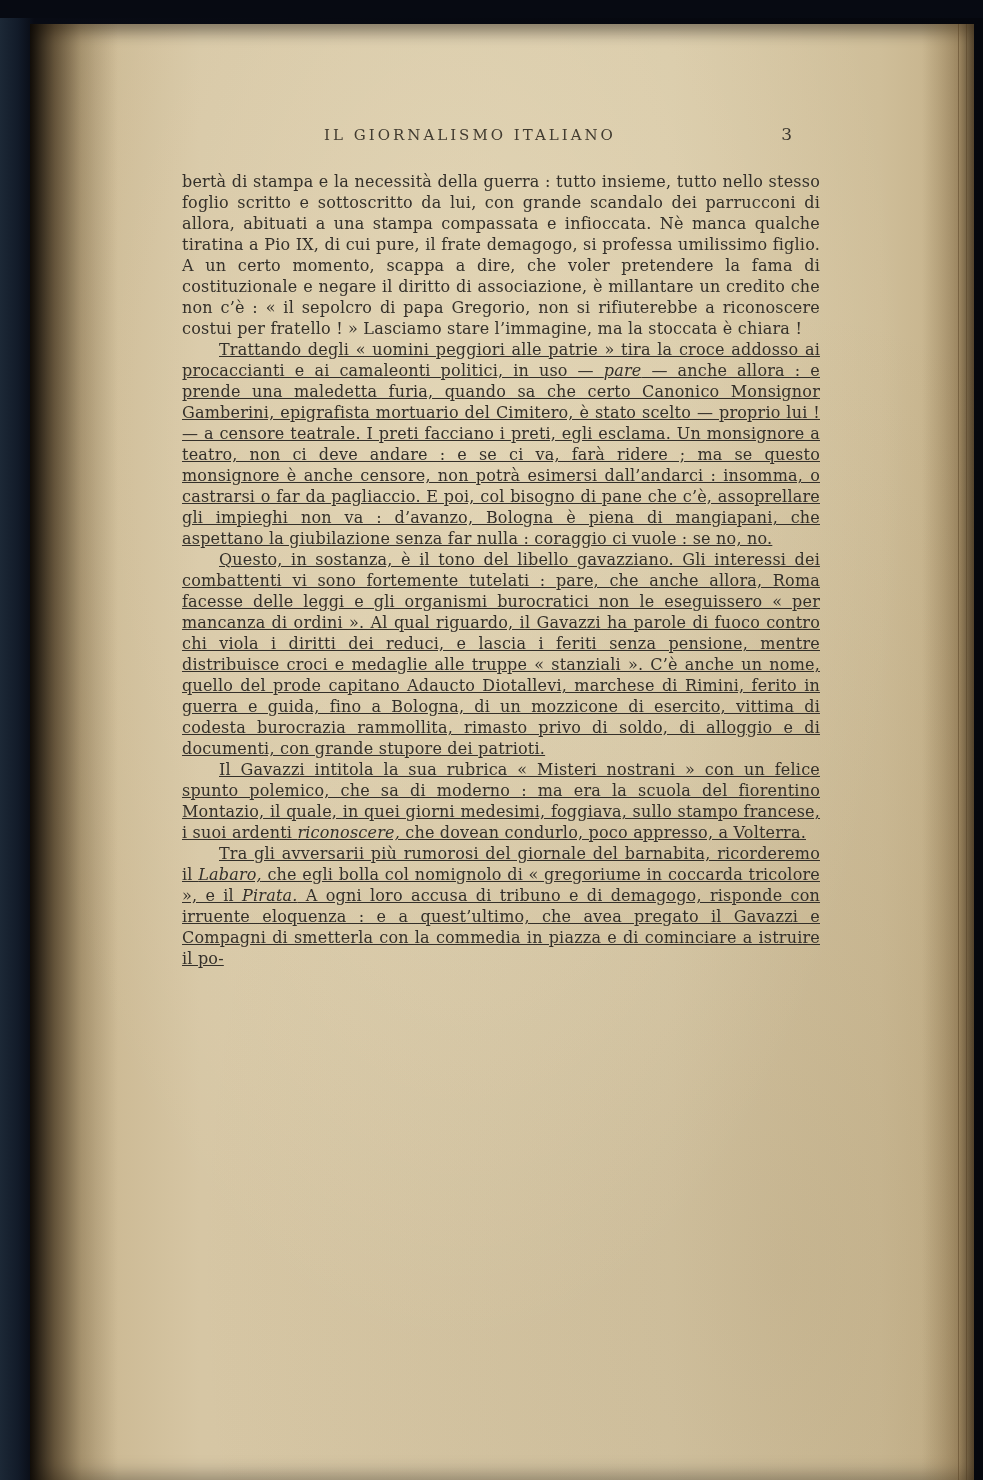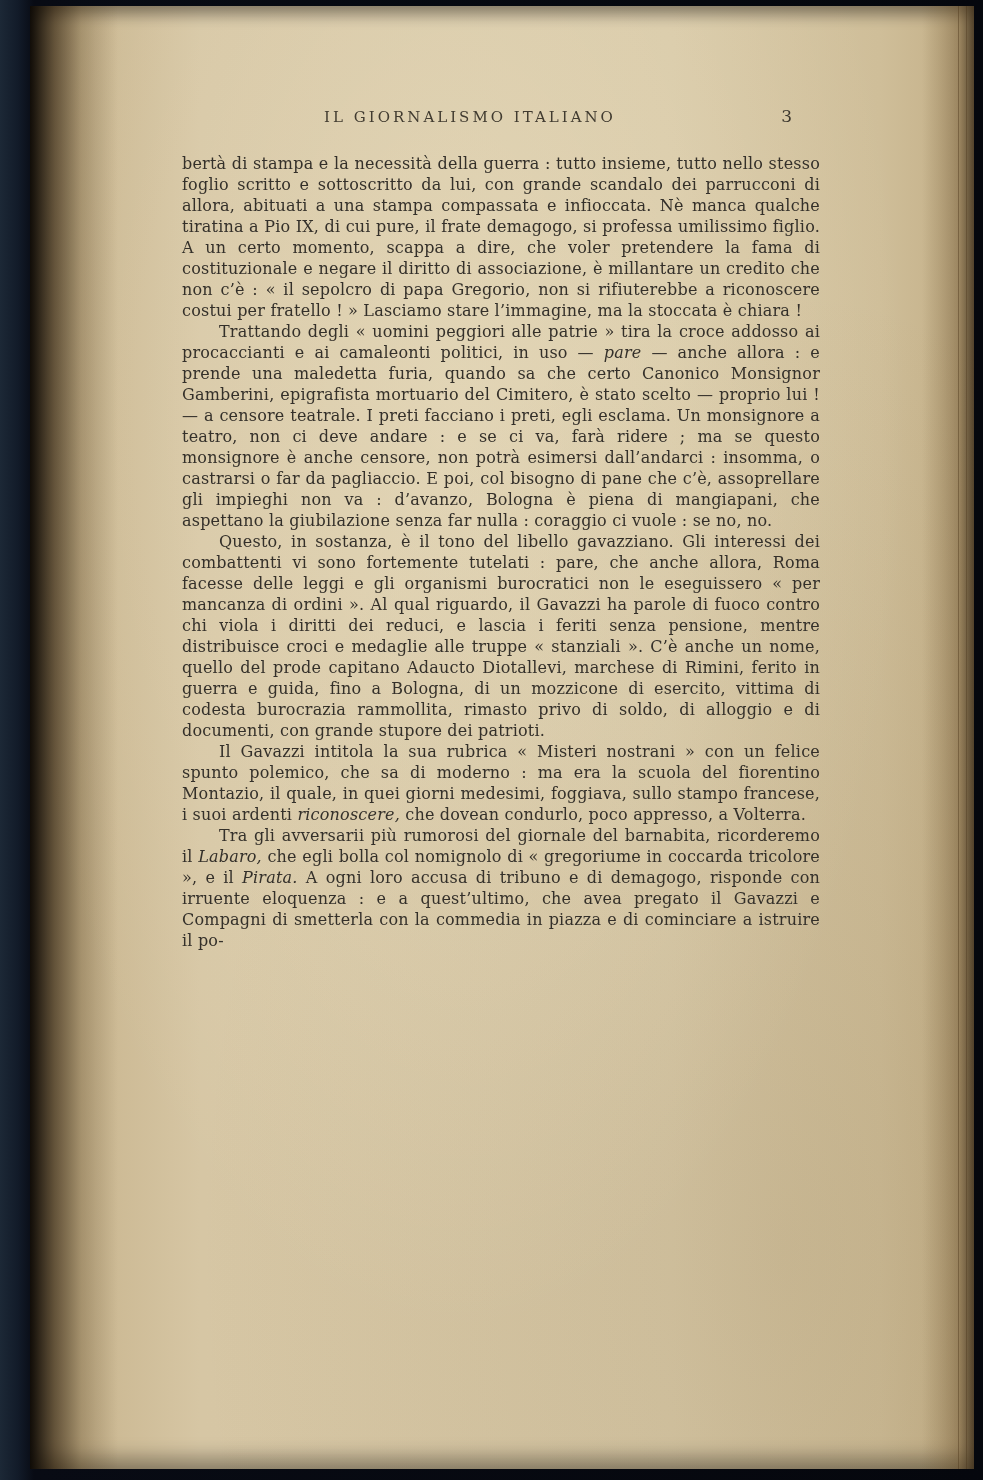--- a/index.html
+++ b/index.html
@@ -6,20 +6,21 @@
   html, body { width: 983px; height: 1480px; }
   body {
     position: relative;
     overflow: hidden;
     background: #070a12;
     font-family: "DejaVu Serif", "Liberation Serif", serif;
   }
   .scene {
     position: absolute; inset: 0;
     background: linear-gradient(90deg, #1c2836 0px, #121b29 18px, #080b14 34px, #05070d 100%);
+    margin-top: 18px;
   }
   .book-page {
     position: absolute;
     left: 30px; top: 6px;
     width: 944px; height: 1463px;
     background:
       radial-gradient(ellipse at 45% 28%, rgba(255,248,224,0.28), rgba(255,248,224,0) 62%),
       radial-gradient(ellipse at 80% 85%, rgba(120,95,55,0.14), rgba(120,95,55,0) 55%),
       linear-gradient(90deg, #b5a077 0%, #cbb892 7%, #d6c6a4 18%, #d8c9a7 68%, #cfbe99 90%, #c2ae86 100%);
     box-shadow:
@@ -74,21 +75,21 @@
   .page-text {
     position: absolute;
     left: 152px; top: 147px; width: 638px;
     font-size: 16px;
     line-height: 21px;
     letter-spacing: 0.2px;
     text-align: justify;
     color: var(--ink, #34302a);
   }
   .para { text-align: justify; margin: 0; }
-  .para.indent { text-indent: 37px; }
+  .para.indent { text-indent: 37px; text-decoration: underline; }
   .para em { font-style: italic; }
 </style>
 </head>
 <body>
 
 <div class="scene">
   <div class="book-page">
     <div class="binding-gutter"></div>
     <div class="fore-edge"></div>
 

